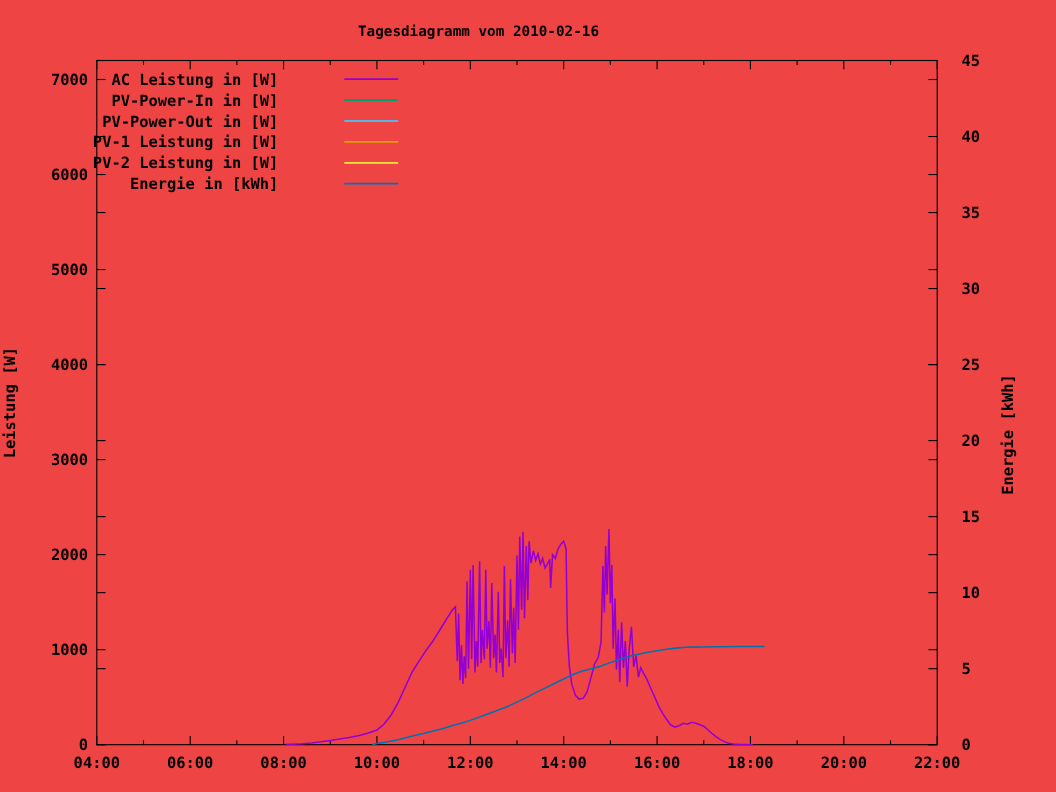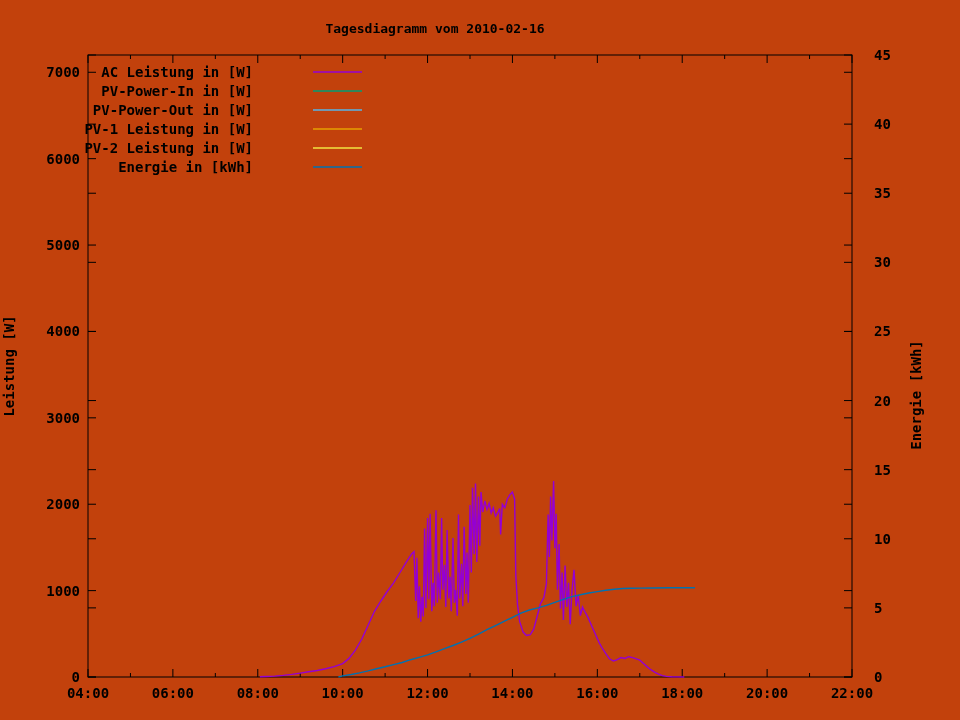--- a/index.html
+++ b/index.html
@@ -1,16 +1,16 @@
 <!DOCTYPE html>
 <html><head>
 <meta charset="utf-8">
 <style>
   html,body{margin:0;padding:0;background:#ffffff;}
-  #page{position:relative;width:960px;height:720px;background:#c2410c;overflow:hidden;
+  #page{position:relative;width:960px;height:720px;background:#ef4444;overflow:hidden;
         font-family:"DejaVu Sans Mono","Liberation Mono",monospace;}
   svg text{font-family:"DejaVu Sans Mono","Liberation Mono",monospace;font-weight:bold;fill:#000000;}
   text.title{font-size:13px;}
   text.ticklab{font-size:14px;}
   text.axlab{font-size:14px;}
   text.leglab{font-size:14px;}
 </style>
 </head>
 <body>
 

